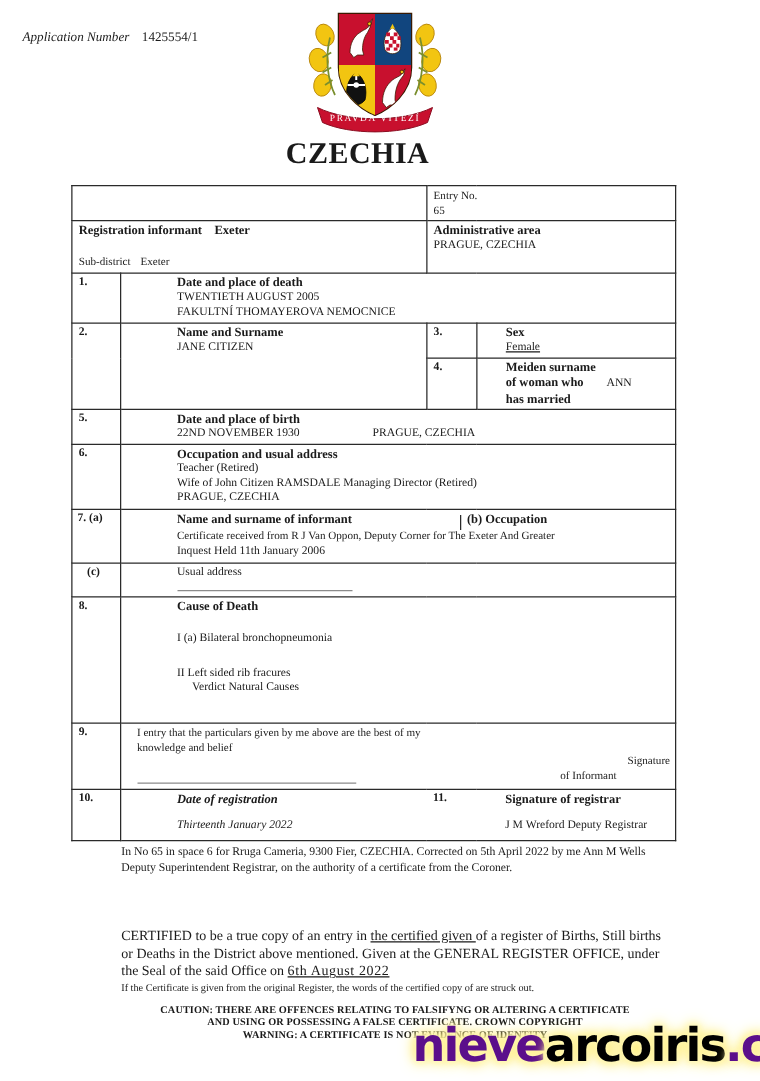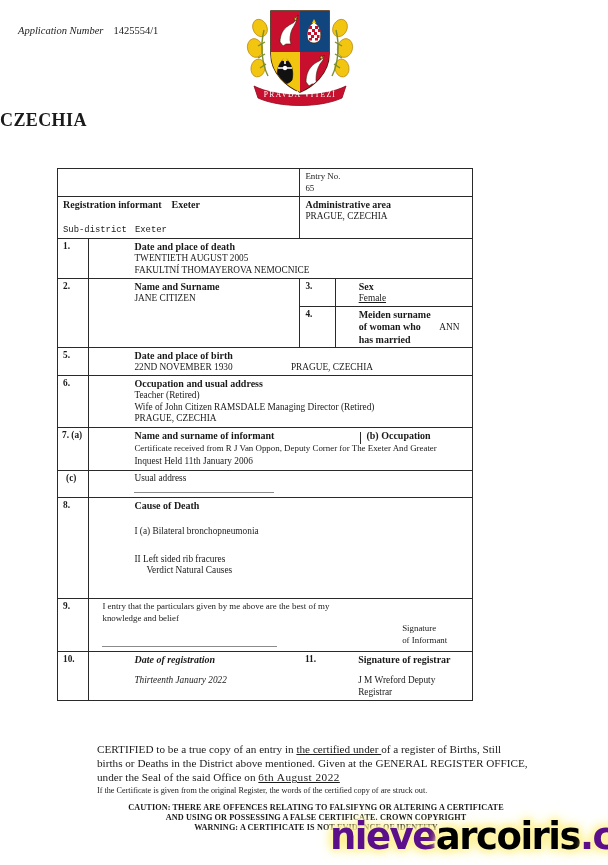--- a/index.html
+++ b/index.html
@@ -14,32 +14,32 @@
   .appnum{
     position:absolute;left:18px;top:25px;
     font-size:10.5px;white-space:nowrap;
   }
   .appnum .lbl{font-style:italic;}
   .appnum .val{margin-left:10px;}
 
   .crest{position:absolute;left:238px;top:2px;width:124px;height:112px;}
 
   .title1{
-    position:absolute;left:0;top:110px;width:572px;
-    font-size:18px;font-weight:bold;letter-spacing:.4px;
+    position:absolute;left:0;top:110px;width:572px;text-align:center;
+    font-size:24px;font-weight:bold;letter-spacing:.4px;
   }
   .title2{
     position:absolute;left:0;top:131px;width:608px;text-align:center;
     font-size:18px;font-weight:bold;letter-spacing:.4px;
   }
 
   
   .tbl{
-    position:absolute;left:57px;top:148px;width:416px;
-    border:1px solid #2a2a2a;border-collapse:collapse;margin-top:20px;
+    position:absolute;left:57px;top:148px;width:484px;
+    border:1px solid #2a2a2a;border-collapse:collapse;
   }
   .tbl td{
     border:1px solid #2a2a2a;
     vertical-align:top;
     padding:2px 4px 2px 5px;
     font-size:9.3px;line-height:11.6px;
   }
   .num{width:32px;font-weight:bold;font-size:10px;padding-left:6px;}
   .hd{font-weight:bold;font-size:10px;}
   .sm{font-size:8.9px;}
@@ -180,21 +180,21 @@
       <td colspan="2" style="height:22px;"></td>
       <td colspan="2">
         <div class="sm">Entry No.</div>
         <div class="sm">65</div>
       </td>
     </tr>
 
     <tr>
       <td colspan="2" style="height:36px;">
         <div><span class="hd">Registration informant</span><span class="hd" style="margin-left:10px;">Exeter</span></div>
-        <div style="margin-top:12px;font-family:Liberation Mono, monospace;"><span class="sm">Sub-district</span><span class="sm" style="margin-left:8px;">Exeter</span></div>
+        <div style="margin-top:12px;"><span class="sm">Sub-district</span><span class="sm" style="margin-left:8px;">Exeter</span></div>
       </td>
       <td colspan="2">
         <div class="hd">Administrative area</div>
         <div>PRAGUE, CZECHIA</div>
       </td>
     </tr>
 
     <tr>
       <td class="num">1.</td>
       <td colspan="3">
@@ -281,43 +281,44 @@
       </td>
     </tr>
 
     <tr>
       <td class="num thick-top" style="height:48px;">9.</td>
       <td colspan="2" class="thick-top" style="border-right:none;">
         <div class="sm" style="padding-left:8px;">I entry that the particulars given by me above are the best of my knowledge and belief</div>
         <div class="rule rule-w" style="margin-left:8px;margin-top:20px;"></div>
       </td>
       <td class="thick-top" style="border-left:none;">
-        <div class="sm" style="margin-top:22px;padding-left:62px;">Signature</div>
+        <div class="sm" style="margin-top:22px;padding-left:62px;text-align:right;">Signature</div>
         <div class="sm" style="padding-left:62px;">of Informant</div>
       </td>
     </tr>
 
     <tr>
       <td class="num thick-top" style="height:36px;">10.</td>
       <td class="thick-top" style="border-right:none;font-style:italic;">
         <div class="hd pad-l">Date of registration</div>
         <div class="pad-l" style="margin-top:9px;">Thirteenth January 2022</div>
       </td>
       <td class="num thick-top" style="border-left:none;border-right:none;">11.</td>
       <td class="thick-top" style="border-left:none;">
         <div class="hd" style="padding-left:18px;">Signature of registrar</div>
         <div style="padding-left:18px;margin-top:9px;">J M Wreford Deputy Registrar</div>
       </td>
     </tr>
   </tbody>
     </table>
 
+  <div class="foot1">In No 65 in space 6 for Rruga Cameria, 9300 Fier, CZECHIA. Corrected on 5th April 2022 by me Ann M Wells Deputy Superintendent Registrar, on the authority of a certificate from the Coroner.</div>
 
   <div class="foot2">
-    <span>CERTIFIED to be a true copy of an entry in </span><u>the certified under </u><span>of a register of Births, Still births or Deaths in the District above mentioned. Given at the GENERAL REGISTER OFFICE, under the Seal of the said Office on </span><span class="dateu">6th  August  2022</span>
+    <span>CERTIFIED to be a true copy of an entry in </span><u>the certified given </u><span>of a register of Births, Still births or Deaths in the District above mentioned. Given at the GENERAL REGISTER OFFICE, under the Seal of the said Office on </span><span class="dateu">6th  August  2022</span>
     <span class="fine">If the Certificate is given from the original Register, the words of the certified copy of are struck out.</span>
   </div>
 
   <div class="caution">
     <div><span class="c1">CAUTION:</span><span> THERE ARE OFFENCES RELATING TO FALSIFYNG OR ALTERING A CERTIFICATE</span></div>
     <div>AND USING OR POSSESSING A FALSE CERTIFICATE. CROWN COPYRIGHT</div>
     <div>WARNING: A CERTIFICATE IS NOT EVIDENCE OF IDENTITY</div>
   </div>
 
   <div class="wm">

